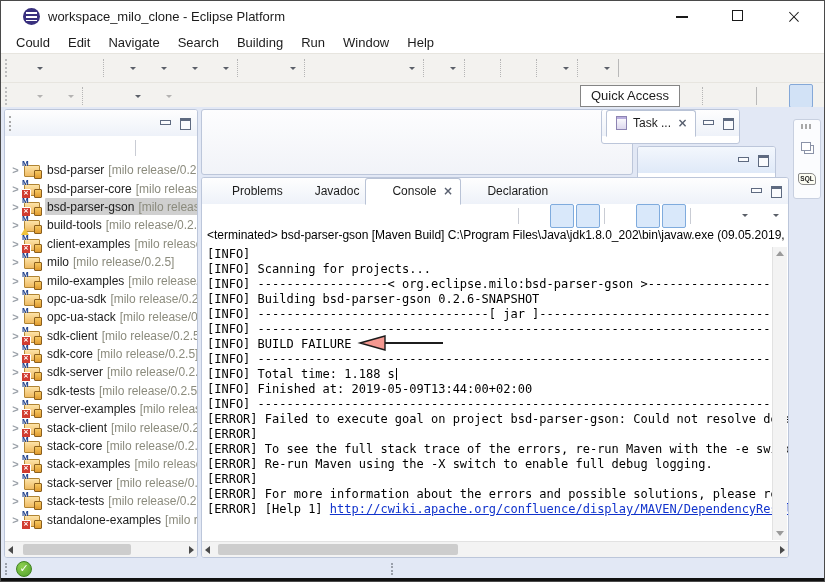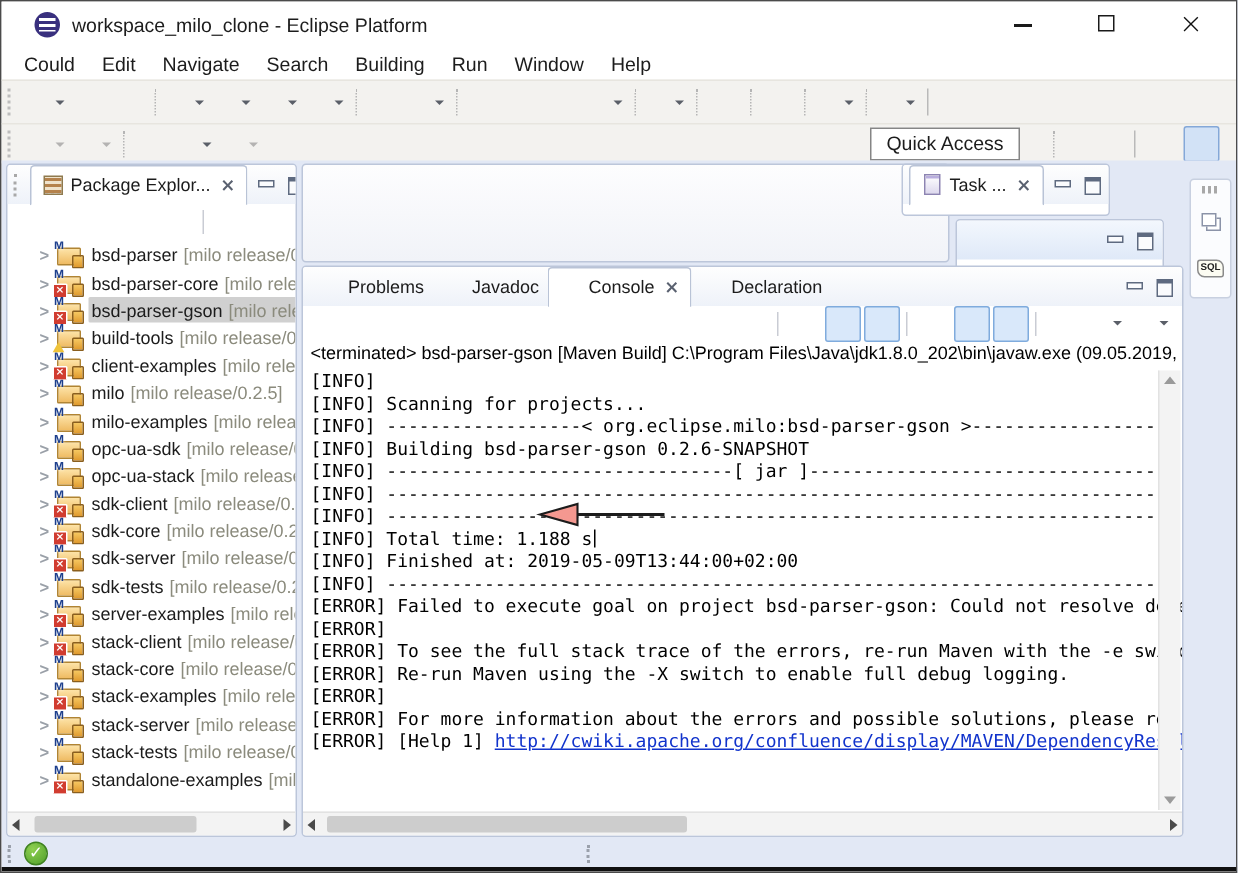--- a/index.html
+++ b/index.html
@@ -55,21 +55,21 @@
   .tab-close{width:13px;height:13px;margin-left:2px}
   .tab-close::before{content:"×";font:700 12px/13px "DejaVu Sans",sans-serif;color:#5a6170;display:block;text-align:center}
   .mm{margin-left:auto;display:flex;flex:none}
   .vbtn{width:16px;height:14px;position:relative;margin-left:4px}
   .vbtn.min::before{content:"";position:absolute;left:3px;top:4px;width:9px;height:3px;border:1px solid #5e6a80;background:#fafbfd}
   .vbtn.max::before{content:"";position:absolute;left:3px;top:2px;width:9px;height:8px;border:1px solid #5e6a80;border-top-width:3px;background:#fafbfd}
   .view-toolbar{height:23px;display:flex;align-items:center;justify-content:flex-end;padding:0 5px;flex:none}
   .view-toolbar .tb-sep{width:1px;height:16px;border-left:1px solid #c9ccd4;margin:0 3px;flex:none}
   #pkg-panel{left:3px;top:2px;width:194px;bottom:2px;display:flex;flex-direction:column}
   .tree{flex:1;overflow:hidden;padding-top:2px}
-  .tree-row{height:18.4px;display:flex;align-items:center;white-space:nowrap;padding-left:19px;overflow:hidden}
+  .tree-row{height:18.4px;display:flex;align-items:center;white-space:nowrap;padding-left:5px;overflow:hidden}
   .chev{width:11px;flex:none;text-align:center}
   .chev::before{content:">";font:600 11px/1 "Liberation Sans",sans-serif;color:#9aa0a8}
   .mico{width:20px;height:16px;position:relative;flex:none;margin:0 3px 0 1px}
   .mico .fold{position:absolute;left:2px;bottom:1px;width:14px;height:10px;background:linear-gradient(#fde3a7,#efbb63);border:1px solid #b08433;border-radius:1px;display:block}
   .mico::before{content:"M";position:absolute;left:0;top:-2px;font:700 8px/8px "Liberation Sans",sans-serif;color:#1c3e8c;z-index:2;text-shadow:0 0 2px #fff}
   .mico::after{content:"";position:absolute;right:0;bottom:-1px;width:6px;height:7px;background:linear-gradient(#f6c861,#e09a2e);border:1px solid #8a5f1e;border-radius:1px;z-index:2}
   .err-badge{position:absolute;left:-1px;bottom:-2px;width:8px;height:8px;background:#d13c30;border:1px solid #fff;border-radius:1px;z-index:3}
   .err-badge::before{content:"×";display:block;font:700 7px/7px "DejaVu Sans",sans-serif;color:#fff;text-align:center}
   .warn-badge{position:absolute;left:-1px;bottom:-2px;width:0;height:0;border-left:4px solid transparent;border-right:4px solid transparent;border-bottom:7px solid #efc33a;z-index:3}
   .lblwrap{display:inline-flex;align-items:center;padding:1.5px 2px;border-radius:1px}
@@ -264,25 +264,20 @@
           </div>
         </div>
     </div>
   </div>
 
   <div class="workbench">
 
     <div class="panel" id="pkg-panel">
       <div class="panel-tabrow">
         <div class="tab-handle"></div>
-        <div class="ptab active">
-          <span class="ic ic-pkgexp-icon"></span>
-          <span>Package Explor...</span>
-          <span class="tab-close"></span>
-        </div>
         <div class="mm">
           <div class="vbtn min"></div>
           <div class="vbtn max"></div>
         </div>
       </div>
       <div class="view-toolbar" id="pkg-toolbar">
           <div class="tbtn">
             <div class="ic collapse-all-icon"></div>
           </div>
           <div class="tbtn">
@@ -624,20 +619,21 @@
         </div>
       <div class="console-header">&lt;terminated&gt; bsd-parser-gson [Maven Build] C:\Program Files\Java\jdk1.8.0_202\bin\javaw.exe (09.05.2019, 13</div>
       <div class="console-text">
         <div id="console-lines">
             <div class="console-line"><span>[INFO]</span></div>
             <div class="console-line"><span>[INFO] Scanning for projects...</span></div>
             <div class="console-line"><span>[INFO] ------------------&lt; org.eclipse.milo:bsd-parser-gson &gt;------------------</span></div>
             <div class="console-line"><span>[INFO] Building bsd-parser-gson 0.2.6-SNAPSHOT</span></div>
             <div class="console-line"><span>[INFO] --------------------------------[ jar ]---------------------------------</span></div>
             <div class="console-line"><span>[INFO] ------------------------------------------------------------------------</span></div>
+            <div class="console-line"><span>[INFO] BUILD FAILURE</span></div>
             <div class="console-line"><span>[INFO] ------------------------------------------------------------------------</span></div>
             <div class="console-line"><span>[INFO] Total time: 1.188 s</span><div class="caret"></div></div>
             <div class="console-line"><span>[INFO] Finished at: 2019-05-09T13:44:00+02:00</span></div>
             <div class="console-line"><span>[INFO] ------------------------------------------------------------------------</span></div>
             <div class="console-line"><span>[ERROR] Failed to execute goal on project bsd-parser-gson: Could not resolve depe</span></div>
             <div class="console-line"><span>[ERROR]</span></div>
             <div class="console-line"><span>[ERROR] To see the full stack trace of the errors, re-run Maven with the -e switc</span></div>
             <div class="console-line"><span>[ERROR] Re-run Maven using the -X switch to enable full debug logging.</span></div>
             <div class="console-line"><span>[ERROR]</span></div>
             <div class="console-line"><span>[ERROR] For more information about the errors and possible solutions, please rea</span></div>

